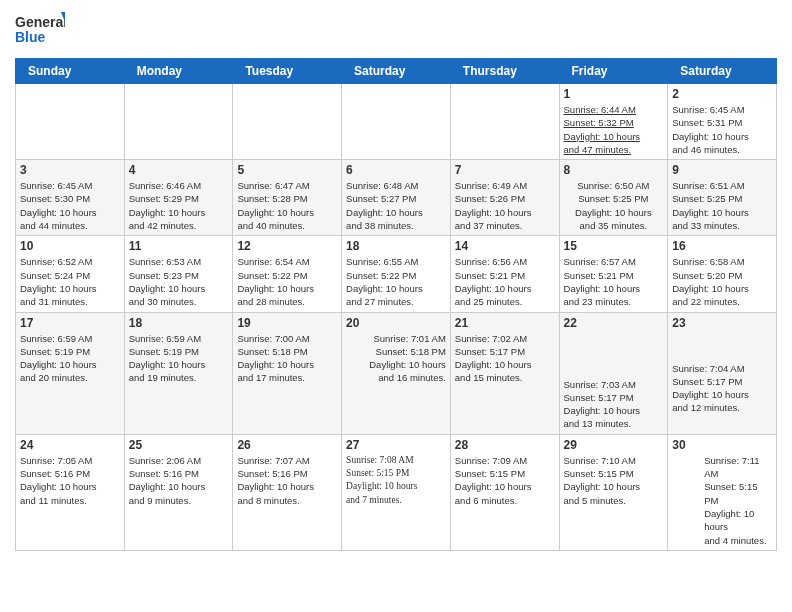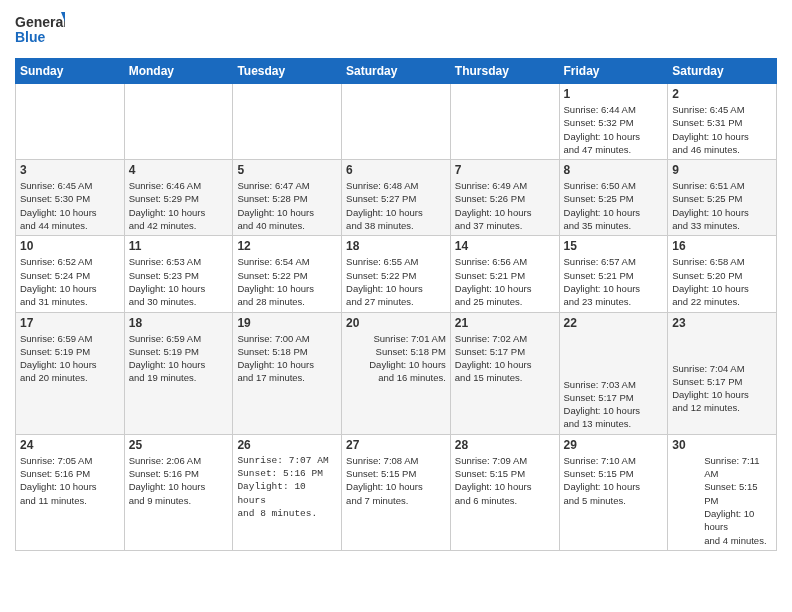--- a/index.html
+++ b/index.html
@@ -43,21 +43,21 @@
     .calendar {
       width: 100%;
       border-collapse: collapse;
       border: 1px solid #ccc;
     }
     .calendar th {
       background: #1a6abf;
       color: #fff;
       font-size: 12px;
       font-weight: bold;
-      padding: 5px 4px;
+      padding: 5px 12px;
       text-align: left;
       border: 1px solid #1a6abf;
     }
     .calendar td {
       vertical-align: top;
       border: 1px solid #ccc;
       padding: 3px 4px;
       width: calc(100% / 7);
       min-height: 80px;
       background: #fff;
@@ -116,21 +116,21 @@
     </thead>
     <tbody id="cal-body">
     <tr>
           <td class="empty-cell"></td>
           <td class="empty-cell"></td>
           <td class="empty-cell"></td>
           <td class="empty-cell"></td>
           <td class="empty-cell"></td>
           <td>
             <span class="day-num">1</span>
-            <div class="day-info" style="white-space: pre-line;">Sunrise: 6:44 AM
+            <div class="day-info" style="white-space: pre-line; text-decoration: underline;">Sunrise: 6:44 AM
 Sunset: 5:32 PM
 Daylight: 10 hours
 and 47 minutes.</div>
           </td>
           <td>
             <span class="day-num">2</span>
             <div class="day-info" style="white-space: pre-line;">Sunrise: 6:45 AM
 Sunset: 5:31 PM
 Daylight: 10 hours
 and 46 minutes.</div>
@@ -167,21 +167,21 @@
           </td>
           <td>
             <span class="day-num">7</span>
             <div class="day-info" style="white-space: pre-line;">Sunrise: 6:49 AM
 Sunset: 5:26 PM
 Daylight: 10 hours
 and 37 minutes.</div>
           </td>
           <td>
             <span class="day-num">8</span>
-            <div class="day-info" style="white-space: pre-line;">Sunrise: 6:50 AM
+            <div class="day-info" style="white-space: pre-line; text-align: center;">Sunrise: 6:50 AM
 Sunset: 5:25 PM
 Daylight: 10 hours
 and 35 minutes.</div>
           </td>
           <td>
             <span class="day-num">9</span>
             <div class="day-info" style="white-space: pre-line;">Sunrise: 6:51 AM
 Sunset: 5:25 PM
 Daylight: 10 hours
 and 33 minutes.</div>
@@ -299,28 +299,28 @@
           </td>
           <td>
             <span class="day-num">25</span>
             <div class="day-info" style="white-space: pre-line;">Sunrise: 2:06 AM
 Sunset: 5:16 PM
 Daylight: 10 hours
 and 9 minutes.</div>
           </td>
           <td>
             <span class="day-num">26</span>
-            <div class="day-info" style="white-space: pre-line; font-family: Liberation Mono, monospace;">Sunrise: 7:07 AM
+            <div class="day-info" style="white-space: pre-line;">Sunrise: 7:07 AM
 Sunset: 5:16 PM
 Daylight: 10 hours
 and 8 minutes.</div>
           </td>
           <td>
             <span class="day-num">27</span>
-            <div class="day-info" style="white-space: pre-line;">Sunrise: 7:08 AM
+            <div class="day-info" style="white-space: pre-line; font-family: Liberation Serif, serif;">Sunrise: 7:08 AM
 Sunset: 5:15 PM
 Daylight: 10 hours
 and 7 minutes.</div>
           </td>
           <td>
             <span class="day-num">28</span>
             <div class="day-info" style="white-space: pre-line;">Sunrise: 7:09 AM
 Sunset: 5:15 PM
 Daylight: 10 hours
 and 6 minutes.</div>

